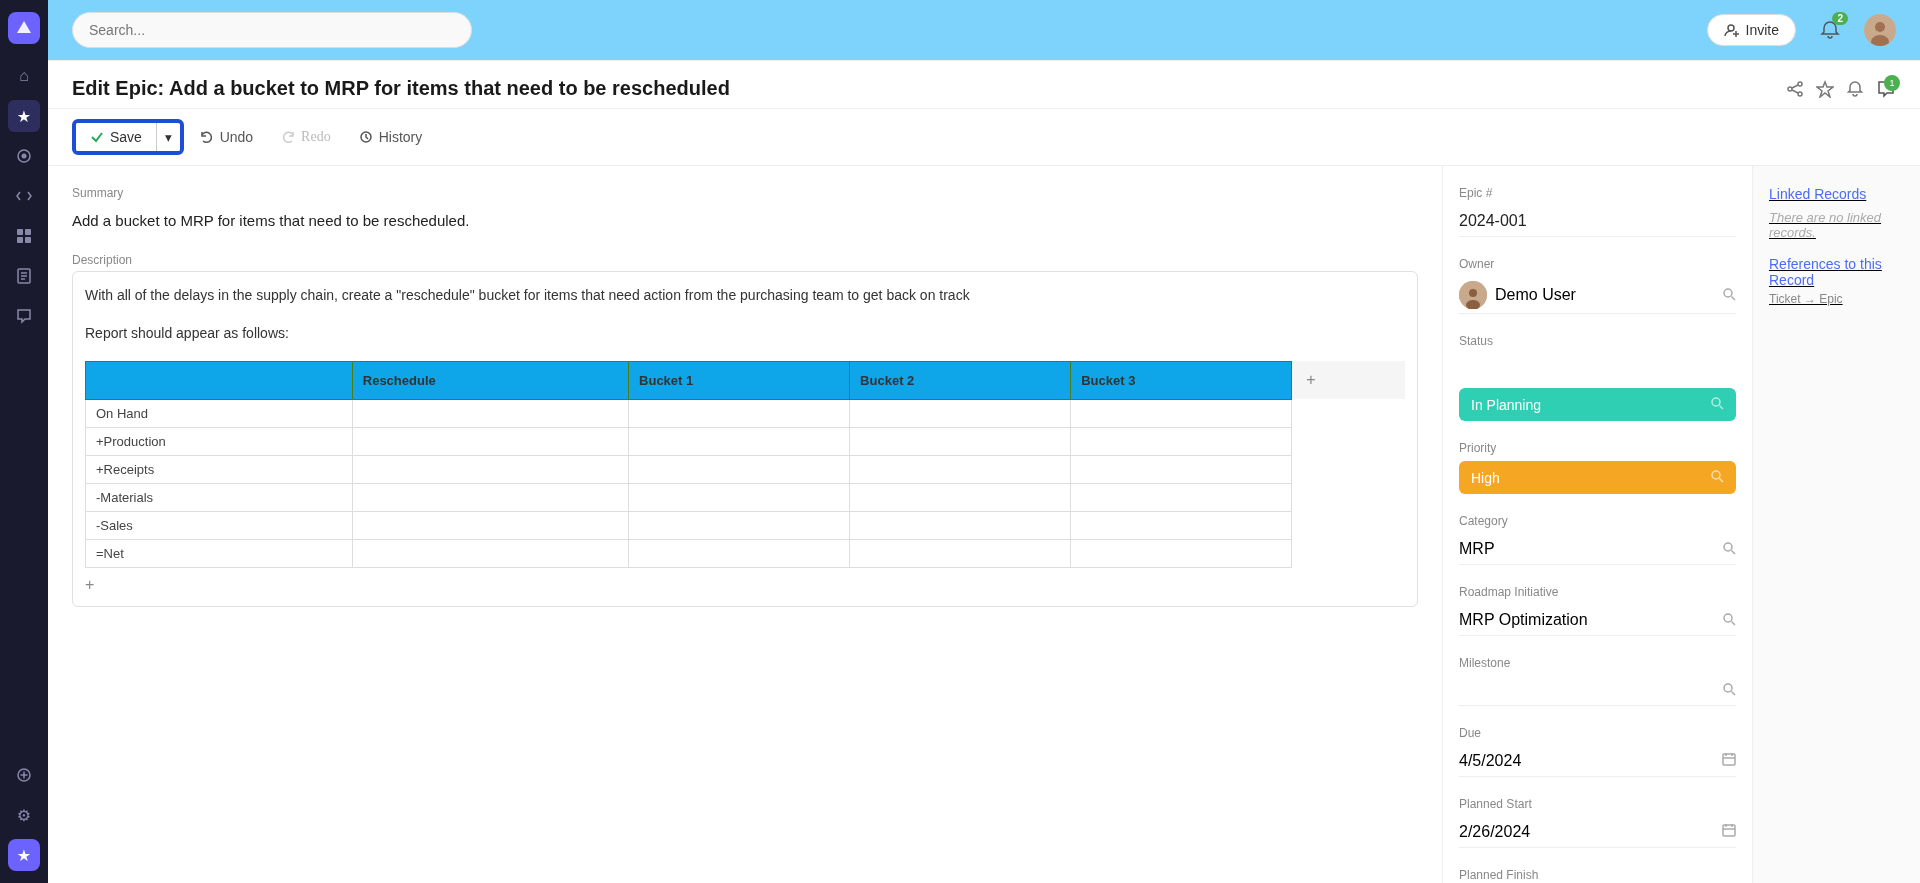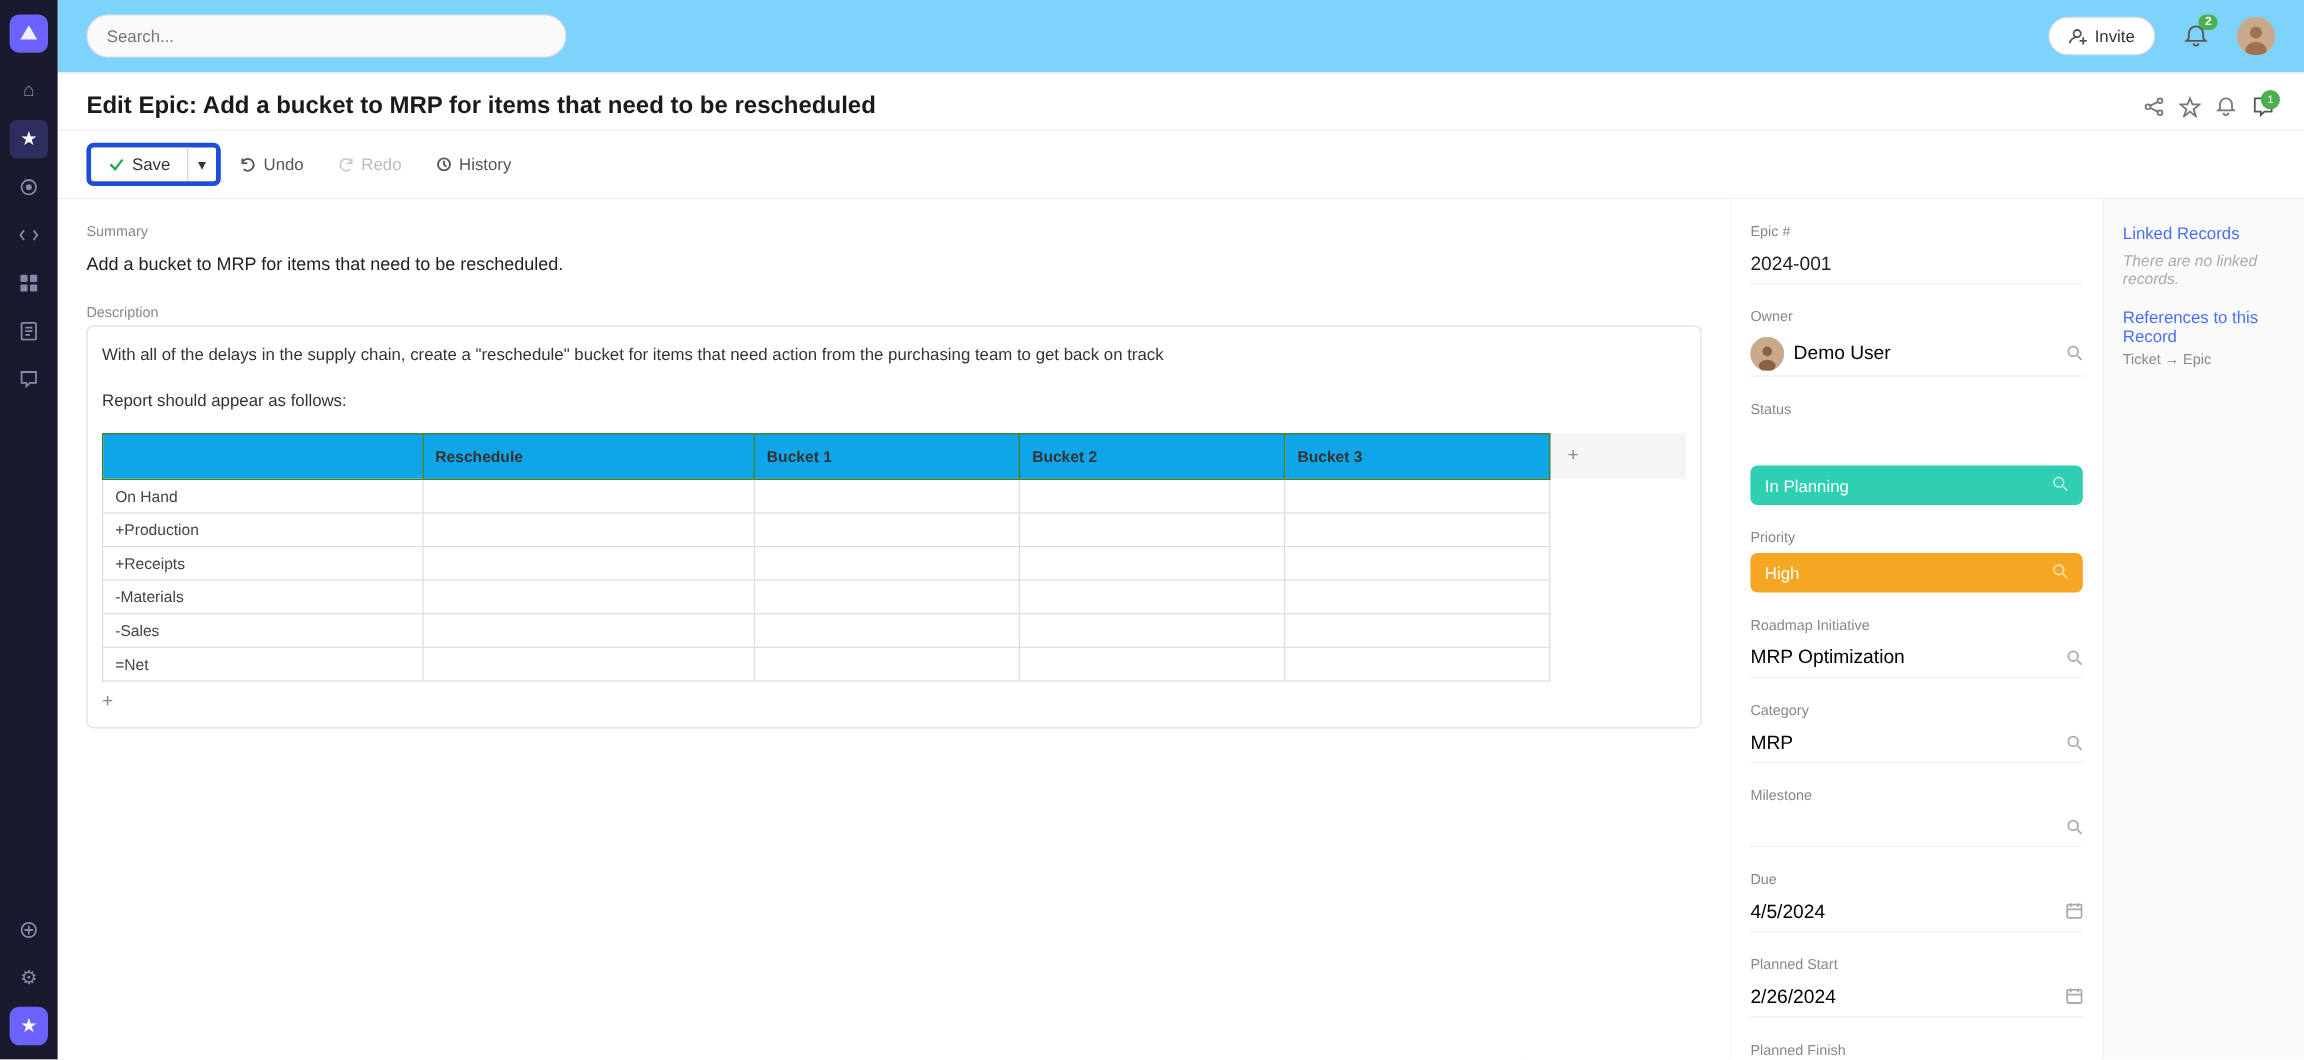--- a/index.html
+++ b/index.html
@@ -211,21 +211,21 @@
       align-items: center;
       gap: 6px;
       padding: 6px 12px;
       background: none;
       border: none;
       cursor: pointer;
       font-size: 14px;
       color: #555;
       border-radius: 4px;
     }
-    .toolbar-btn.disabled { color: #bbb; cursor: default; }
+    .toolbar-btn.disabled { color: #bbb; cursor: default; font-family: Liberation Serif, serif; }
 
     
     .body-area {
       flex: 1;
       display: flex;
       overflow: hidden;
     }
 
     
     .form-area {
@@ -382,20 +382,21 @@
     }
 
     
     .right-side-panel {
       width: 168px;
       border-left: 1px solid #eee;
       padding: 20px 16px;
       background: #fafafa;
       overflow-y: auto;
       flex-shrink: 0;
+      text-decoration: underline;
     }
     .linked-records-title {
       font-size: 14px;
       color: #4a6cf7;
       font-weight: 500;
       margin-bottom: 8px;
       cursor: pointer;
     }
     .no-records-text {
       font-size: 13px;
@@ -681,36 +682,36 @@
           <span class="search-icon-sm">
             <svg width="14" height="14" viewBox="0 0 14 14" fill="none" stroke="rgba(255,255,255,0.8)" stroke-width="1.5">
               <circle cx="6" cy="6" r="4"></circle>
               <line x1="9.5" y1="9.5" x2="13" y2="13"></line>
             </svg>
           </span>
         </div>
       </div>
 
       <div class="panel-field">
-        <div class="panel-field-label">Roadmap Initiative</div>
+        <div class="panel-field-label">Category</div>
         <div class="text-field-row">
-          <span>MRP Optimization</span>
+          <span>MRP</span>
           <button style="background:none;border:none;cursor:pointer;">
             <svg width="14" height="14" viewBox="0 0 14 14" fill="none" stroke="#aaa" stroke-width="1.5">
               <circle cx="6" cy="6" r="4"></circle>
               <line x1="9.5" y1="9.5" x2="13" y2="13"></line>
             </svg>
           </button>
         </div>
       </div>
 
       <div class="panel-field">
-        <div class="panel-field-label">Category</div>
+        <div class="panel-field-label">Roadmap Initiative</div>
         <div class="text-field-row">
-          <span>MRP</span>
+          <span>MRP Optimization</span>
           <button style="background:none;border:none;cursor:pointer;">
             <svg width="14" height="14" viewBox="0 0 14 14" fill="none" stroke="#aaa" stroke-width="1.5">
               <circle cx="6" cy="6" r="4"></circle>
               <line x1="9.5" y1="9.5" x2="13" y2="13"></line>
             </svg>
           </button>
         </div>
       </div>
 
       <div class="panel-field">

